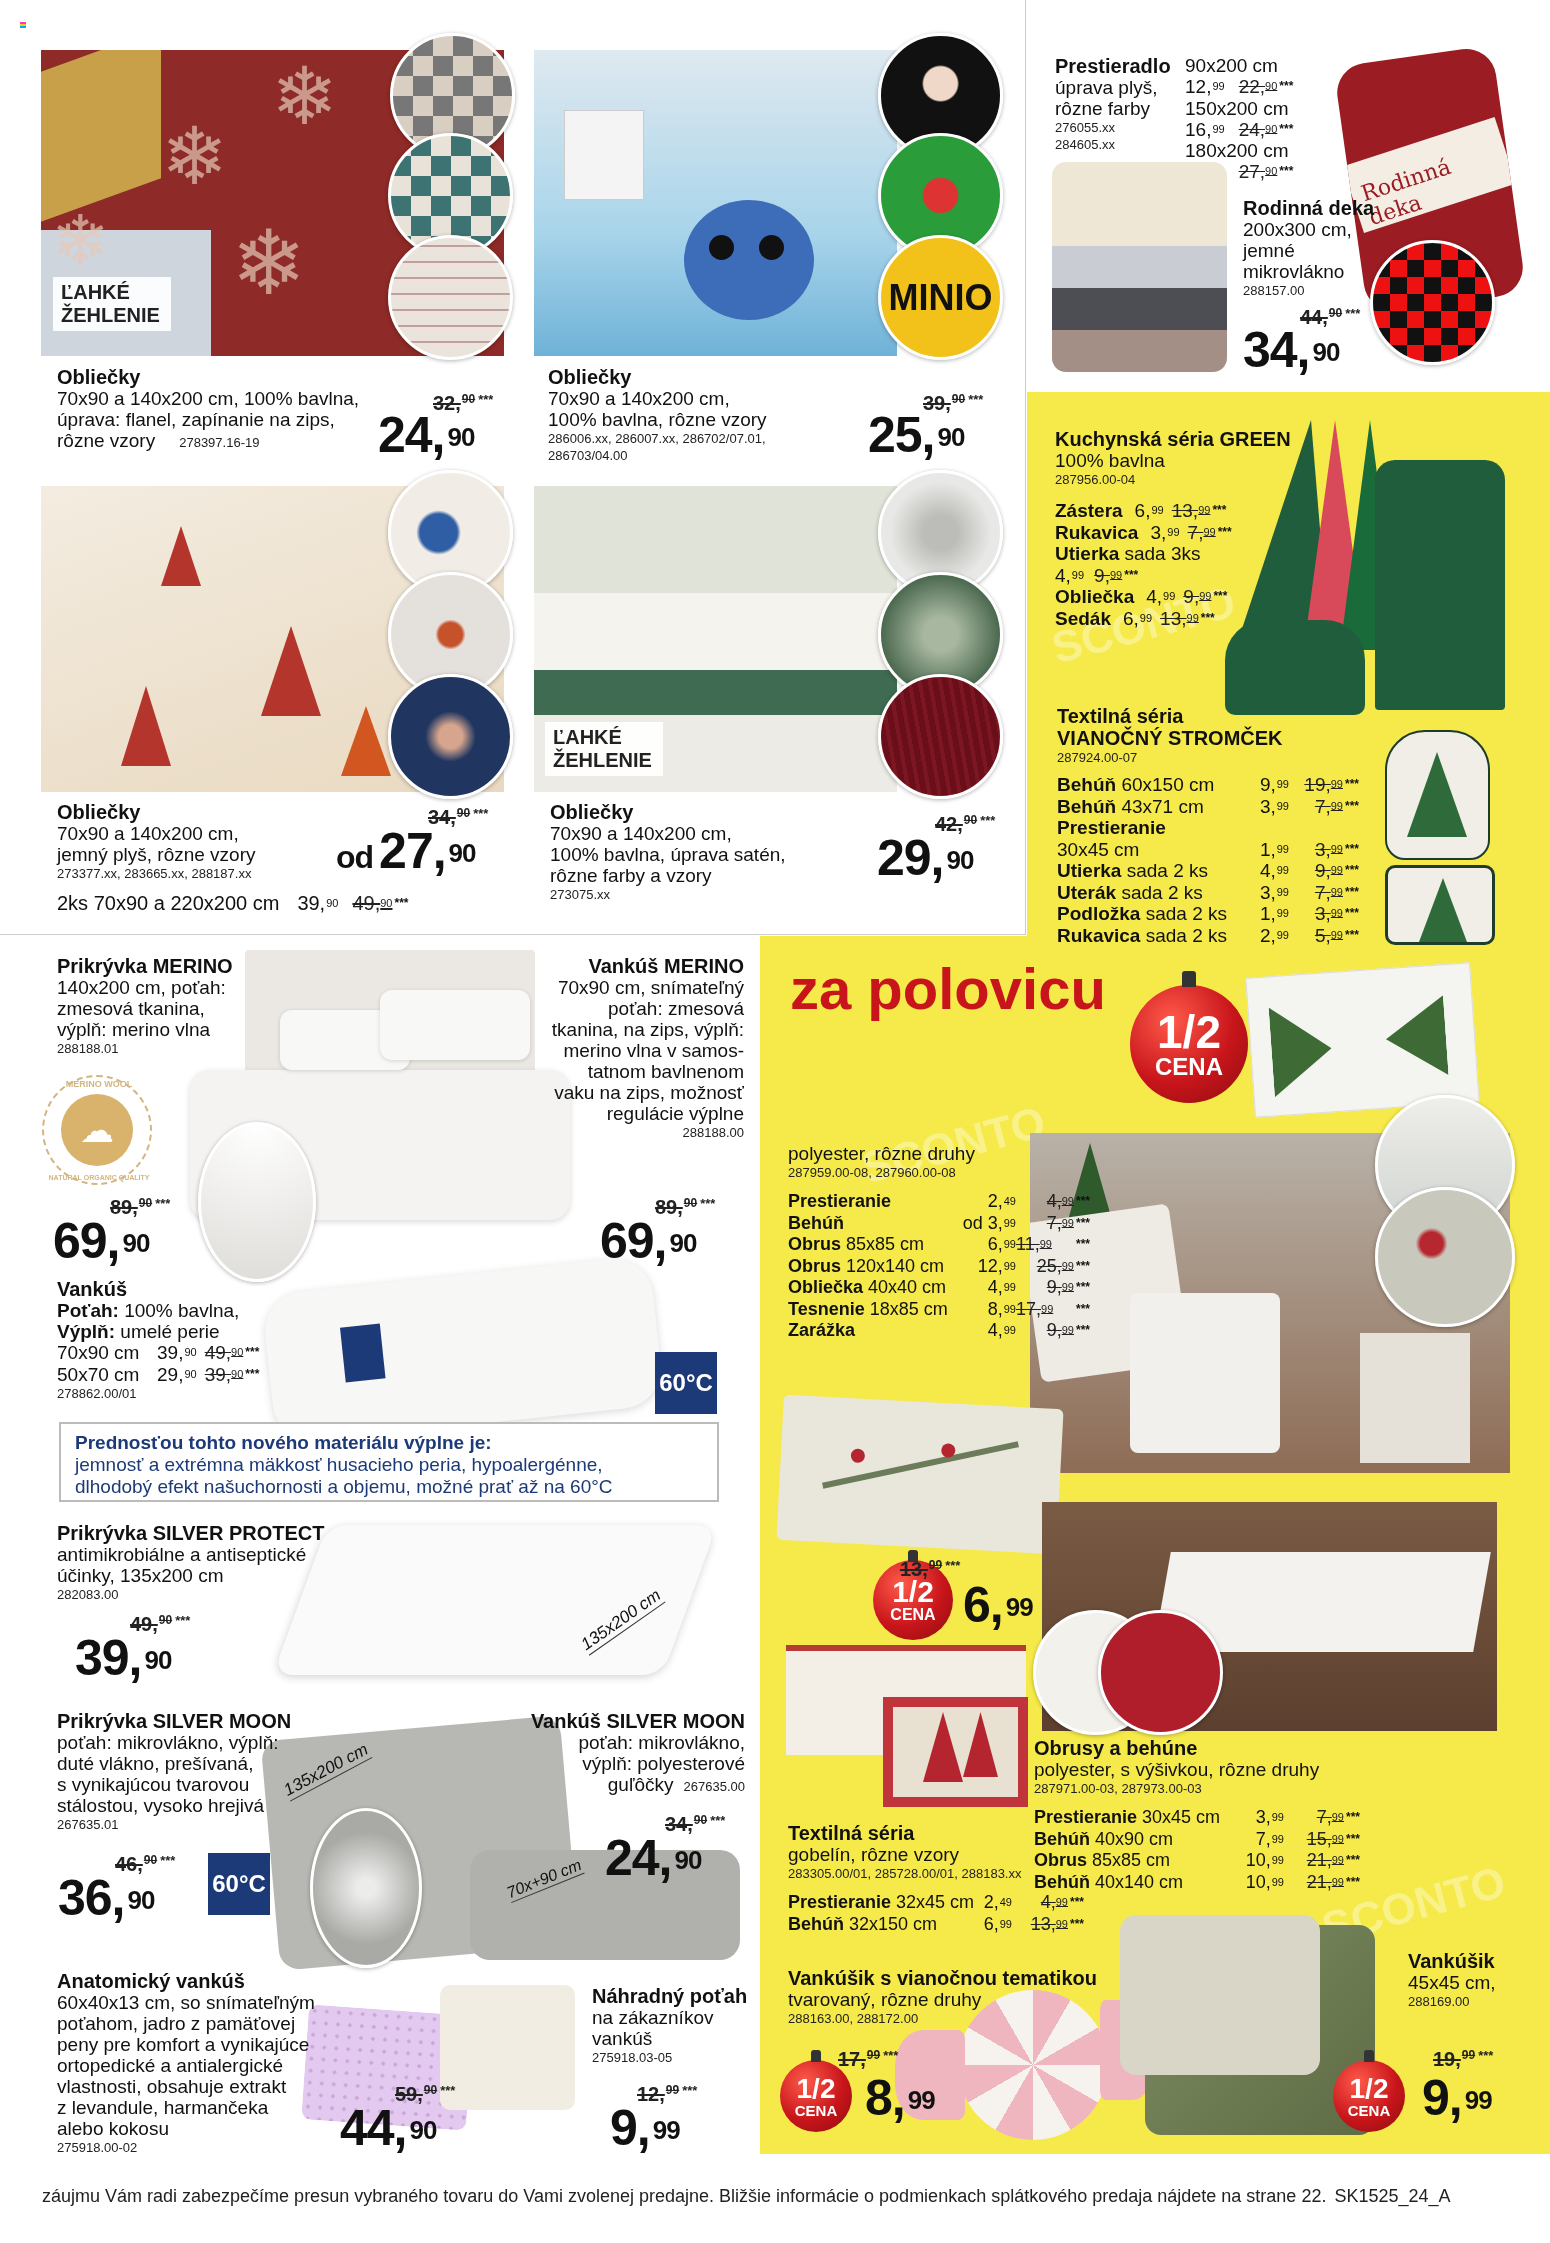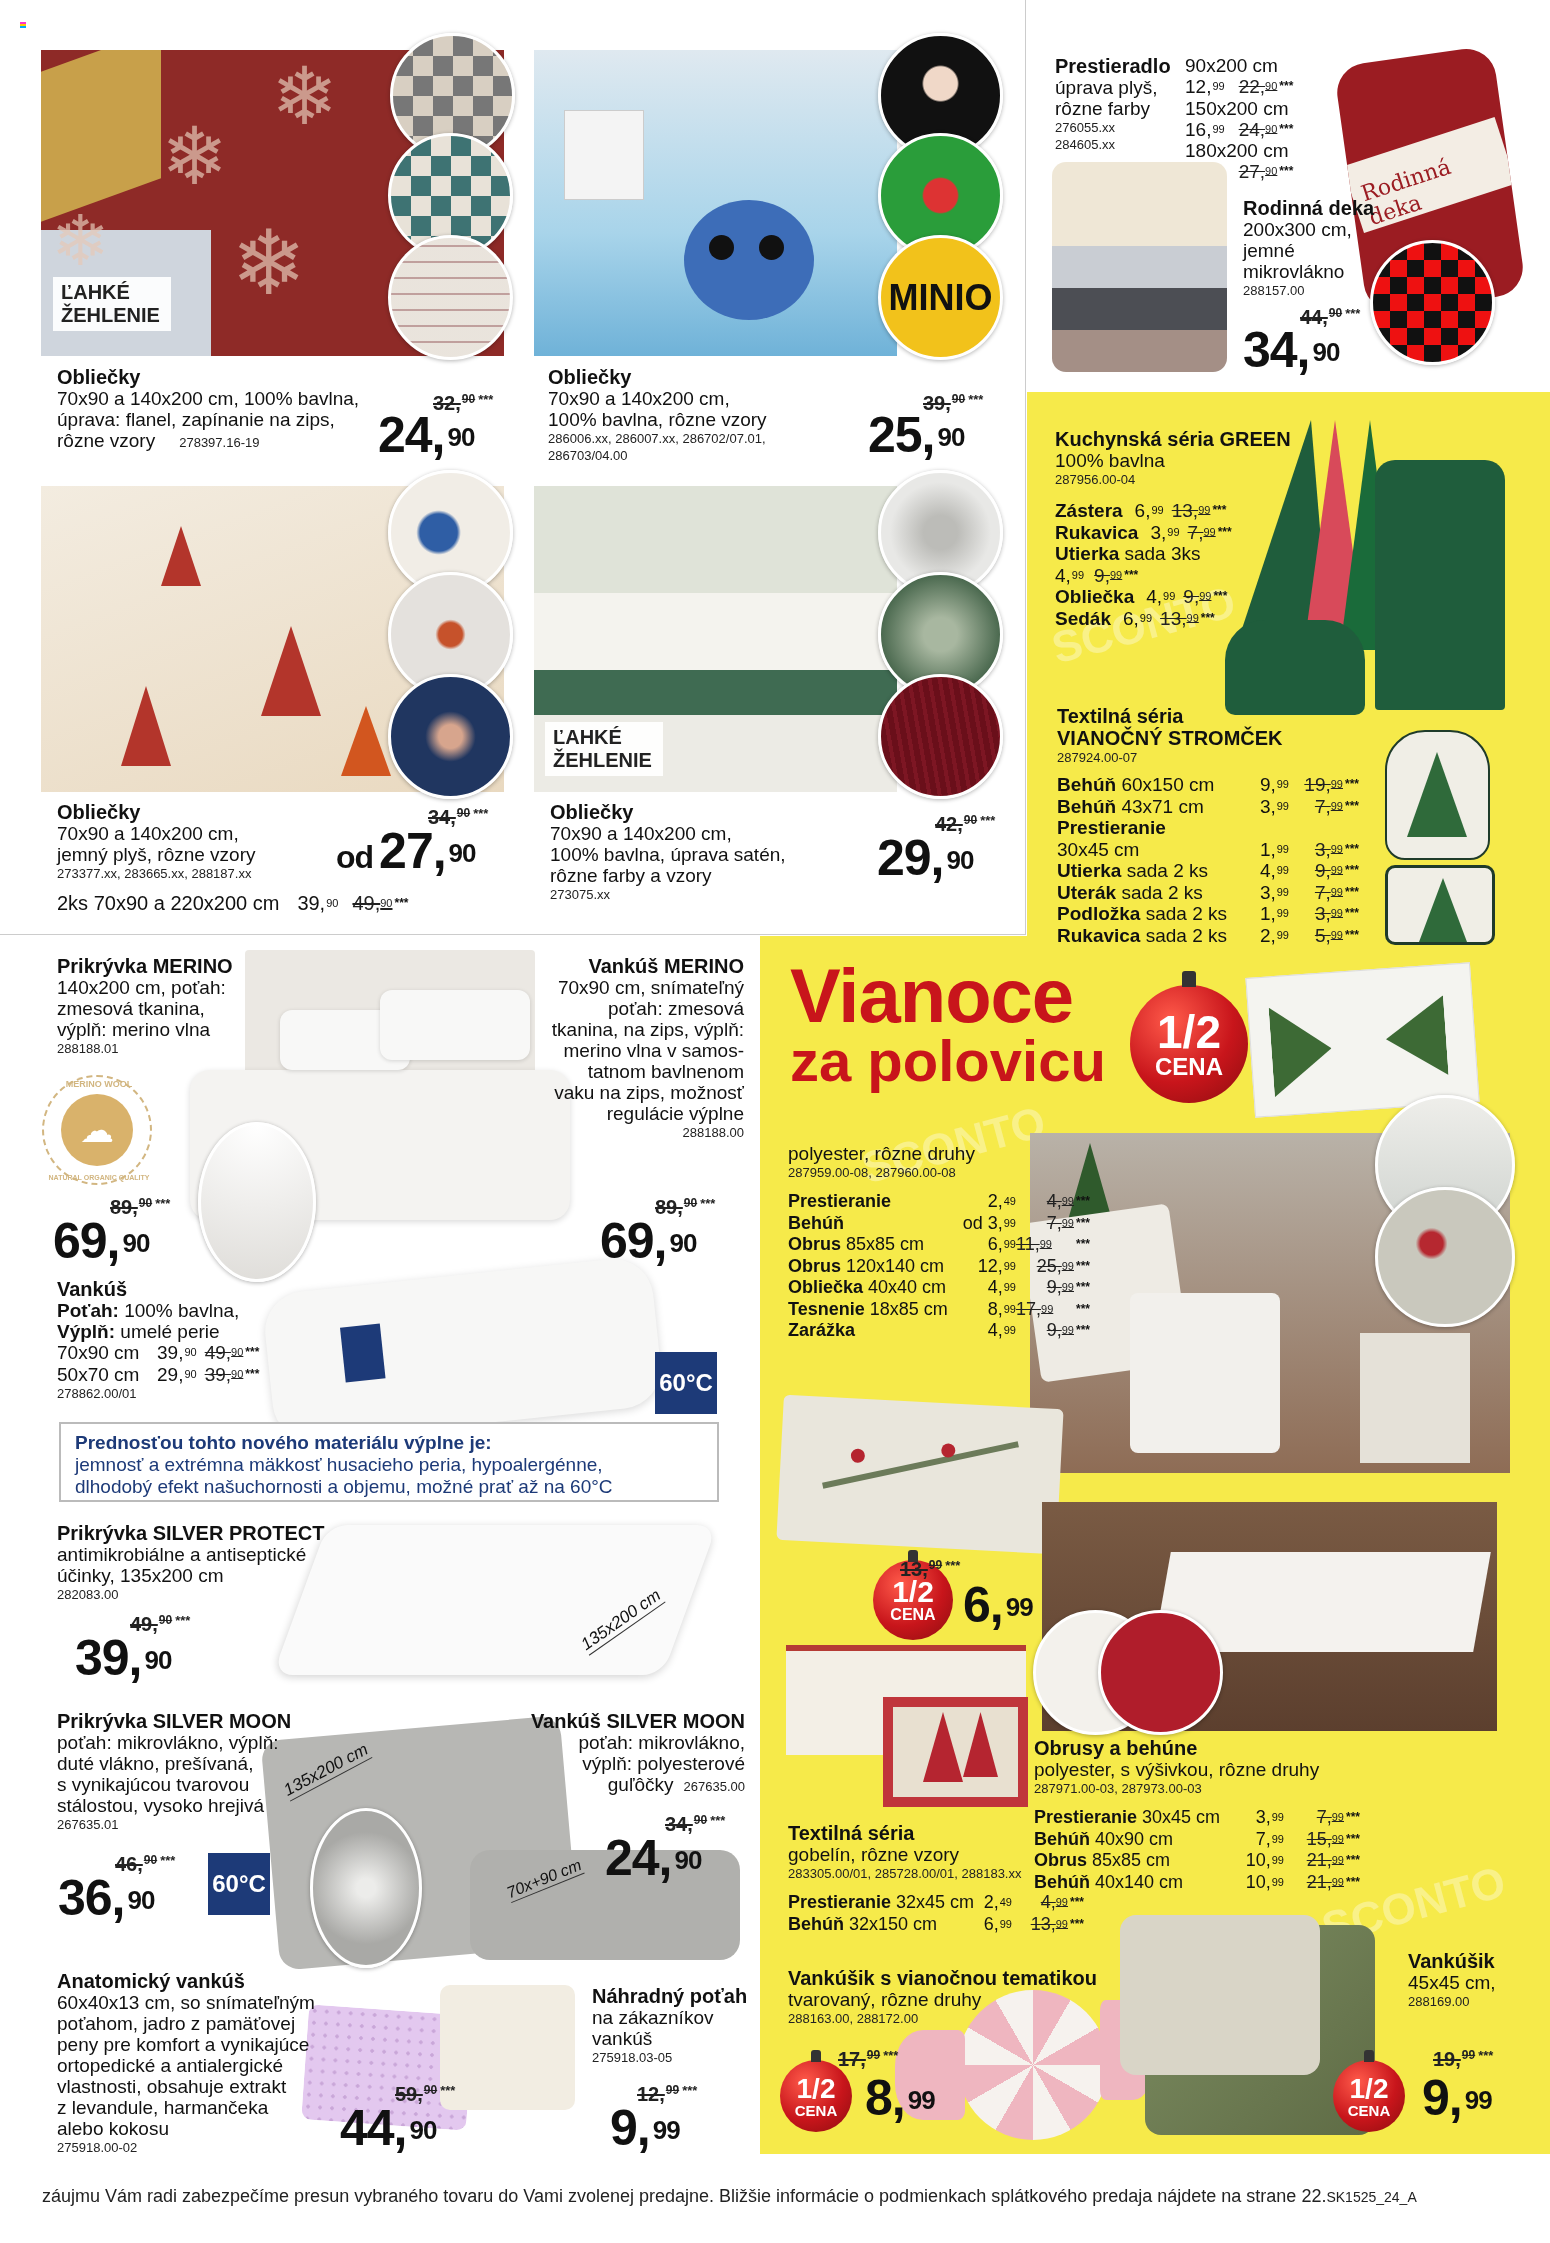--- a/index.html
+++ b/index.html
@@ -272,21 +272,20 @@
     <div class="row" style="font-size:19px">
         <span style="width:180px"><b>Rukavica</b> <span>sada 2 ks</span></span>
         <span class="np" style="width:52px;text-align:right"><span>2,</span><sup>99</sup></span>
         <span class="op" style="width:54px;text-align:right"><span>5,</span><sup>99</sup></span>
         <span class="st">***</span>
       </div>
   </div>
 </div>
 
 <div class="abs" style="left:790px;top:960px;color:#c8151b;font-weight:bold;line-height:72px">
-  <div style="font-size:76px;letter-spacing:-1px">Vianoce</div>
   <div style="font-size:58px;line-height:58px">za polovicu</div>
 </div>
 <div class="ball" style="left:1130px;top:985px;width:118px;height:118px">
   <div class="cap"></div>
   <div style="font-size:46px">1/2</div>
   <div style="font-size:24px">CENA</div>
 </div>
 <div class="img" style="left:1250px;top:970px;width:225px;height:140px;background:#f4f4f0;transform:rotate(-4deg);border:1px solid #ddd">
   <div class="abs" style="left:20px;top:30px;width:60px;height:90px;background:#3d6a35;clip-path:polygon(0 0,100% 50%,0 100%)"></div>
   <div class="abs" style="left:135px;top:30px;width:60px;height:80px;background:#3d6a35;clip-path:polygon(100% 0,0 50%,100% 100%)"></div>
@@ -586,14 +585,14 @@
 <div class="abs" style="left:592px;top:1985px;width:160px">
   <div class="title">Náhradný poťah</div>
   <div class="desc">na zákazníkov</div>
   <div class="desc">vankúš</div>
   <div class="code">275918.03-05</div>
 </div>
 <div class="abs old" style="left:637px;top:2083px"><span class="num">12,</span><sup>99</sup><span class="stars">***</span></div>
 <div class="abs price" style="left:610px;top:2103px"><span>9,</span><sup>99</sup></div>
 
 <div class="abs" style="left:42px;top:2185px;width:1450px;font-size:18px;line-height:22px;color:#222">
-  <div><span>záujmu Vám radi zabezpečíme presun vybraného tovaru do Vami zvolenej predajne. Bližšie informácie o podmienkach splátkového predaja nájdete na strane 22.</span><span style="font-size:14px;">SK1525_24_A</span></div>
+  <div><span>záujmu Vám radi zabezpečíme presun vybraného tovaru do Vami zvolenej predajne. Bližšie informácie o podmienkach splátkového predaja nájdete na strane 22.</span><span style="font-size:18px;margin-left:8px">SK1525_24_A</span></div>
 </div>
 
 </body></html>

